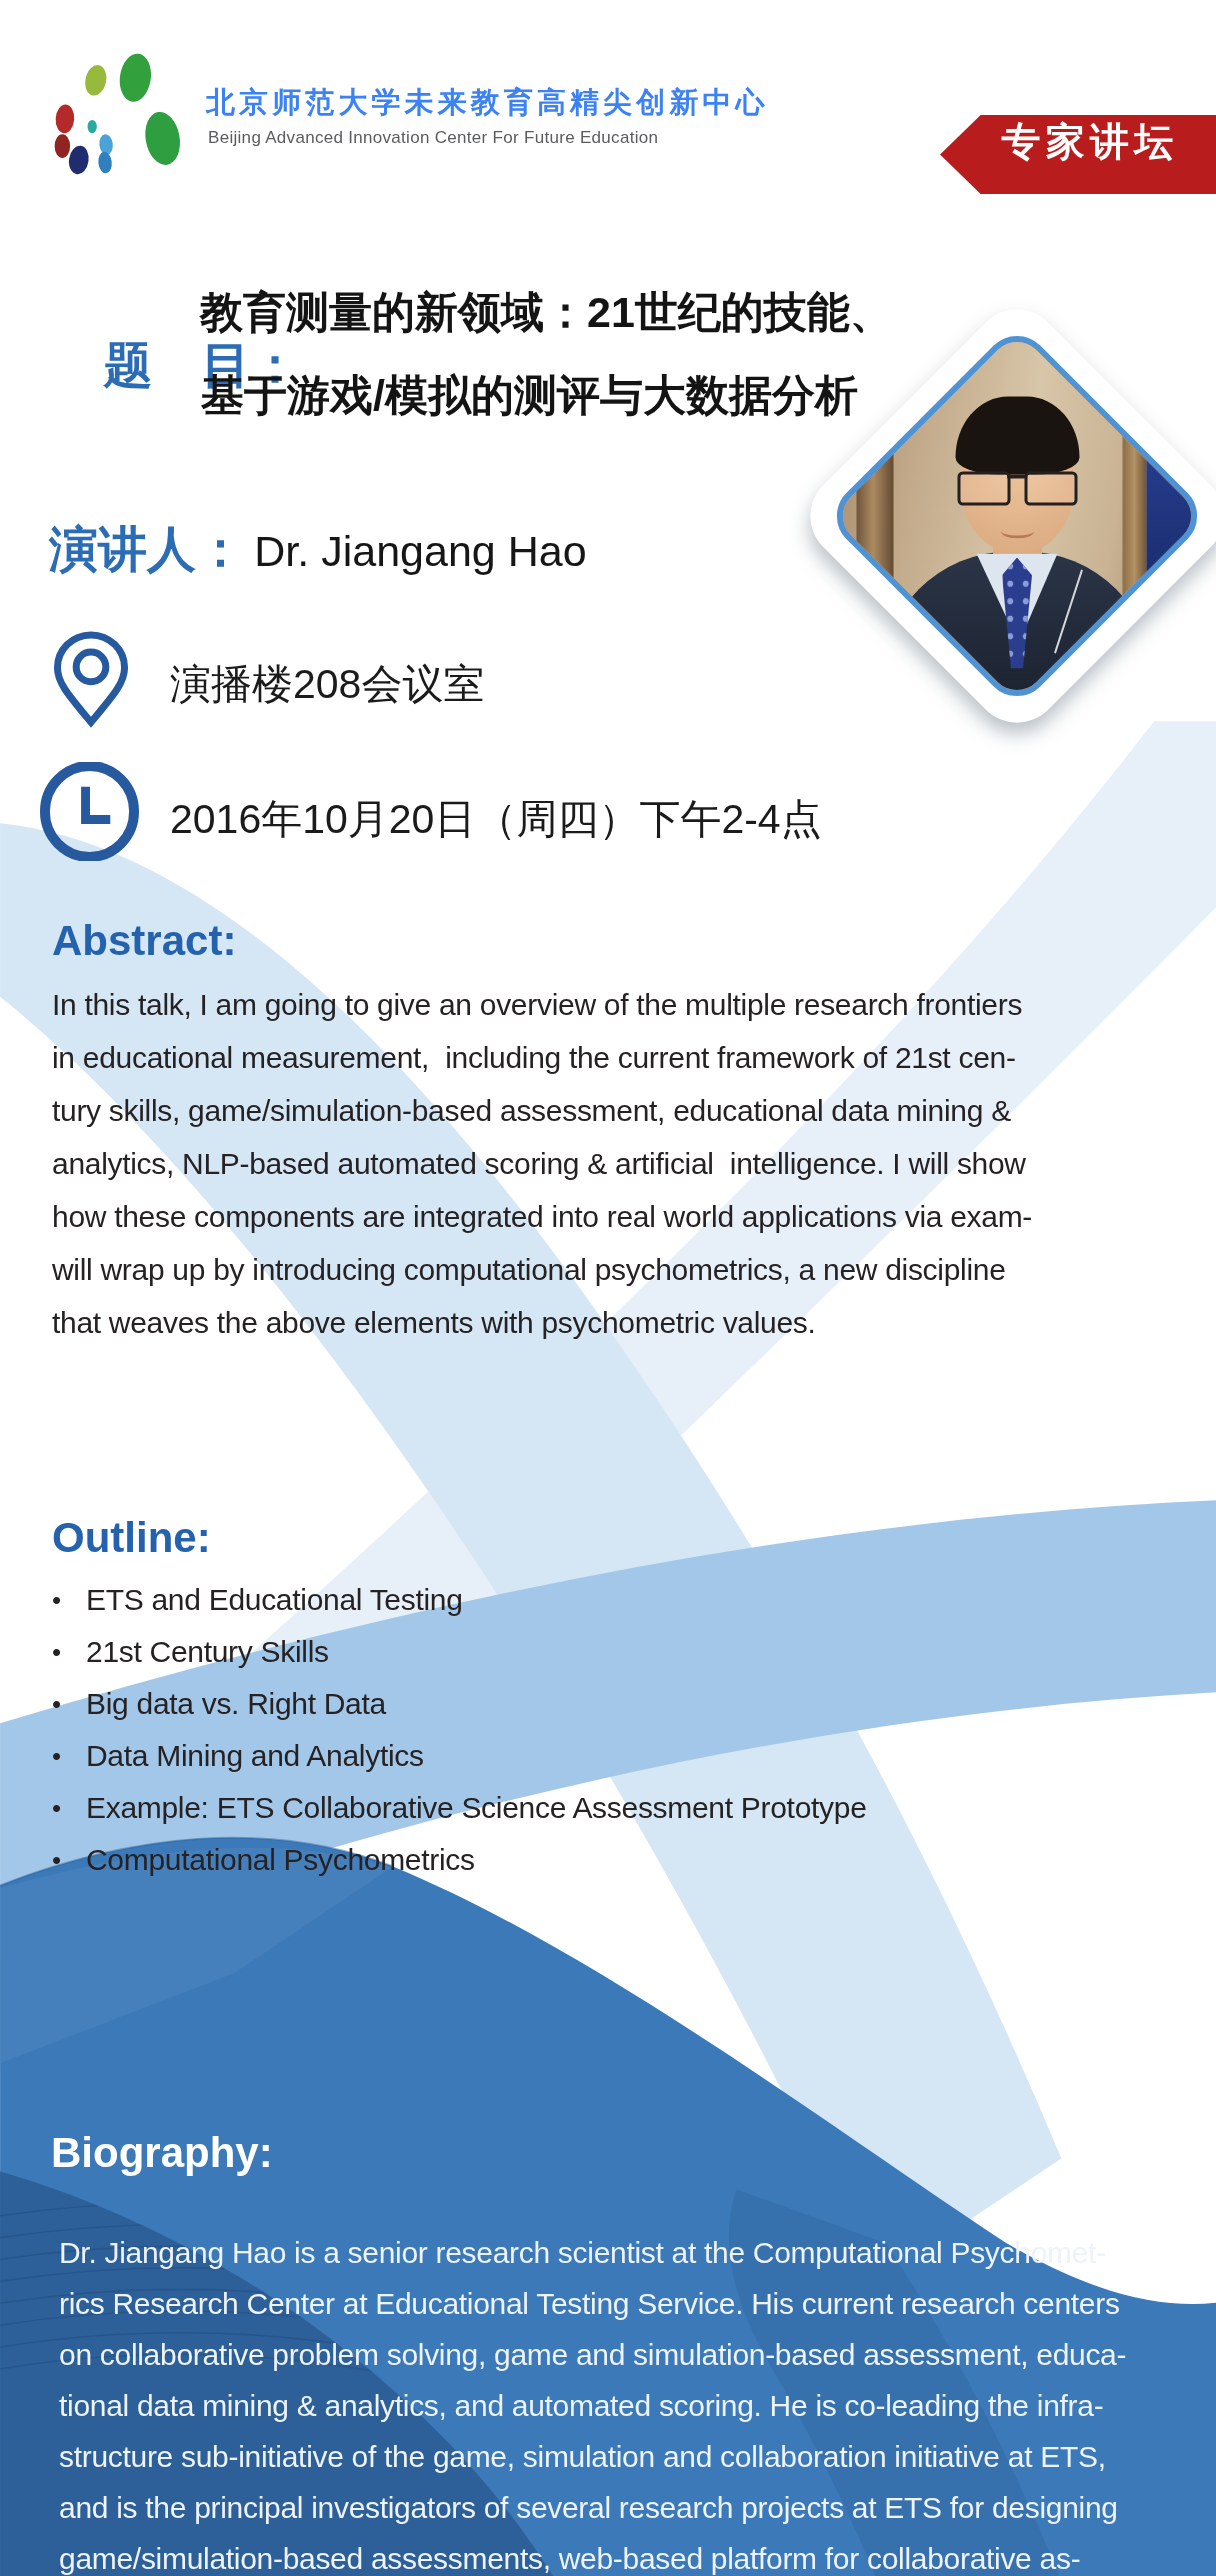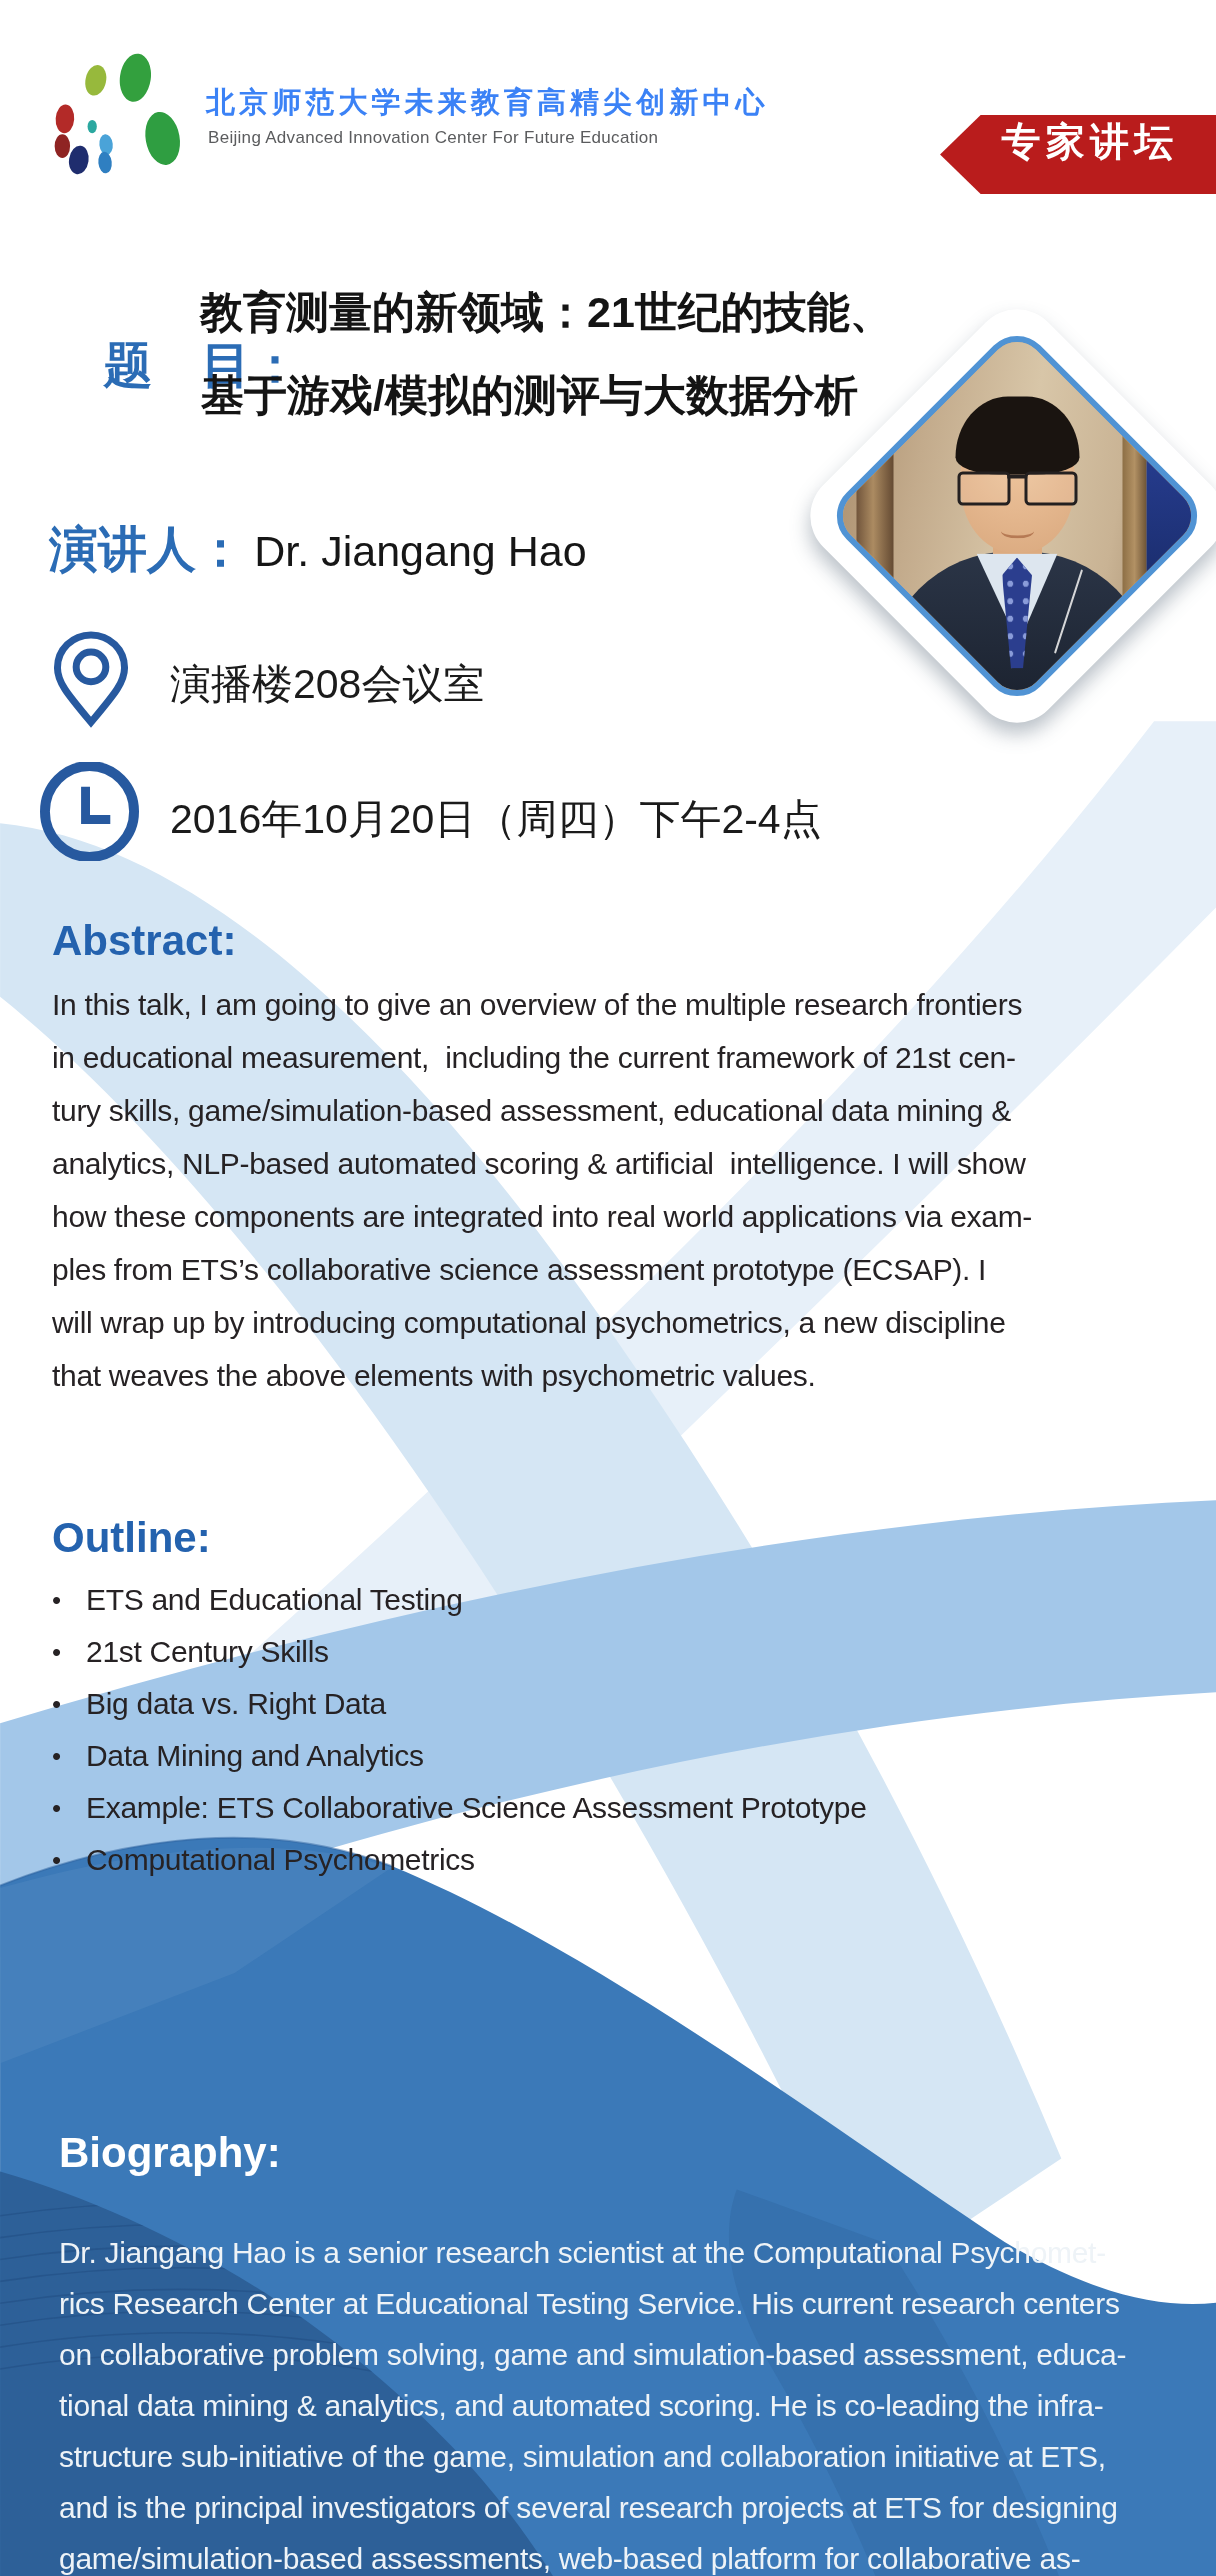--- a/index.html
+++ b/index.html
@@ -86,21 +86,21 @@
   .outline-item{display:flex;height:52px;align-items:center;}
   .outline-bullet{
     width:34px;font-size:26px;color:#262224;flex:0 0 34px;
   }
   .outline-text{
     font-size:30px;color:#262224;letter-spacing:-0.3px;white-space:pre;
   }
 
   
   .bio-heading{
-    position:absolute;left:59px;top:2129px;
+    position:absolute;left:51px;top:2129px;
     font-size:42px;font-weight:bold;color:#ffffff;white-space:pre;
   }
   .bio-body{position:absolute;left:59px;top:2227px;width:1144px;}
   .bio-line{
     font-size:30px;line-height:51px;color:#eef3f7;
     letter-spacing:-0.3px;white-space:pre;
   }
 
   
   .photo-outer{
@@ -288,21 +288,20 @@
     </div>
   </div>
 
   <div class="abstract-heading layer">Abstract:</div>
   <div class="abstract-body layer">
     <div class="abs-line">In this talk, I am going to give an overview of the multiple research frontiers</div>
     <div class="abs-line">in educational measurement,  including the current framework of 21st cen-</div>
     <div class="abs-line">tury skills, game/simulation-based assessment, educational data mining &amp;</div>
     <div class="abs-line">analytics, NLP-based automated scoring &amp; artificial  intelligence. I will show</div>
     <div class="abs-line">how these components are integrated into real world applications via exam-</div>
-    <div class="abs-line">ples from ETS’s collaborative science assessment prototype (ECSAP). I</div>
     <div class="abs-line">will wrap up by introducing computational psychometrics, a new discipline</div>
     <div class="abs-line">that weaves the above elements with psychometric values.</div>
   </div>
 
   <div class="outline-heading layer">Outline:</div>
   <div class="outline-list layer">
     <div class="outline-item">
       <span class="outline-bullet">•</span>
       <span class="outline-text">ETS and Educational Testing</span>
     </div>

